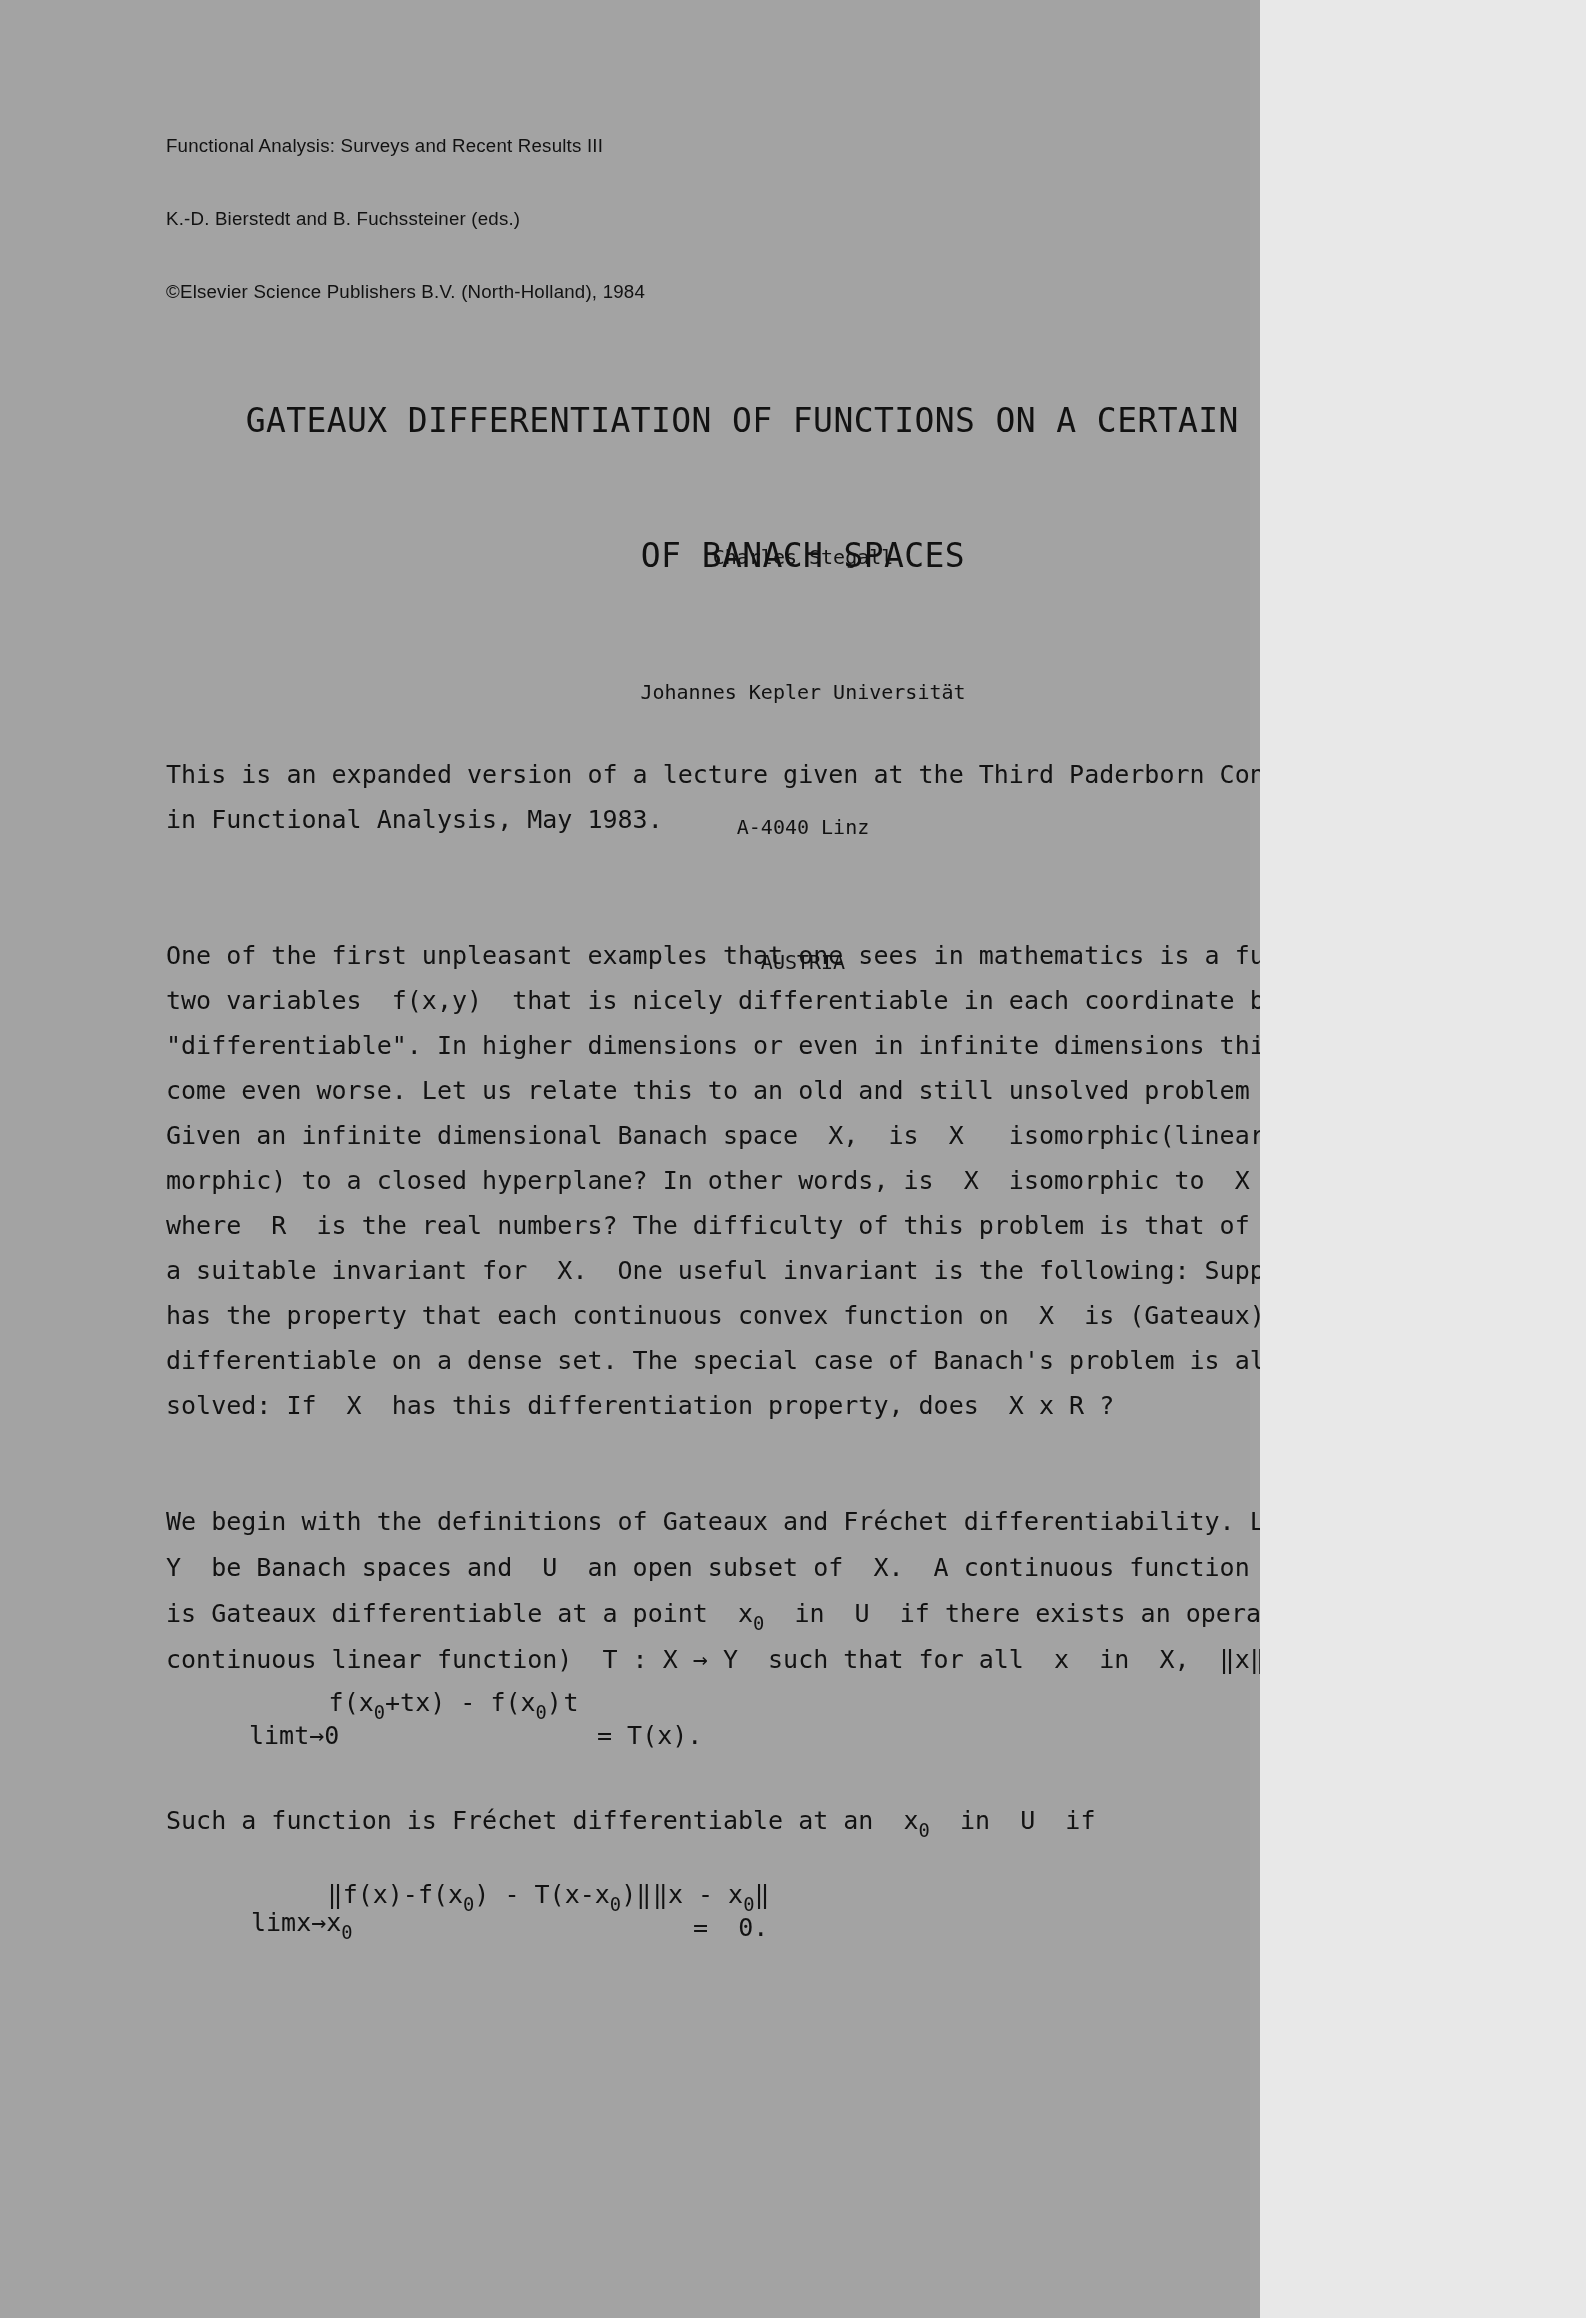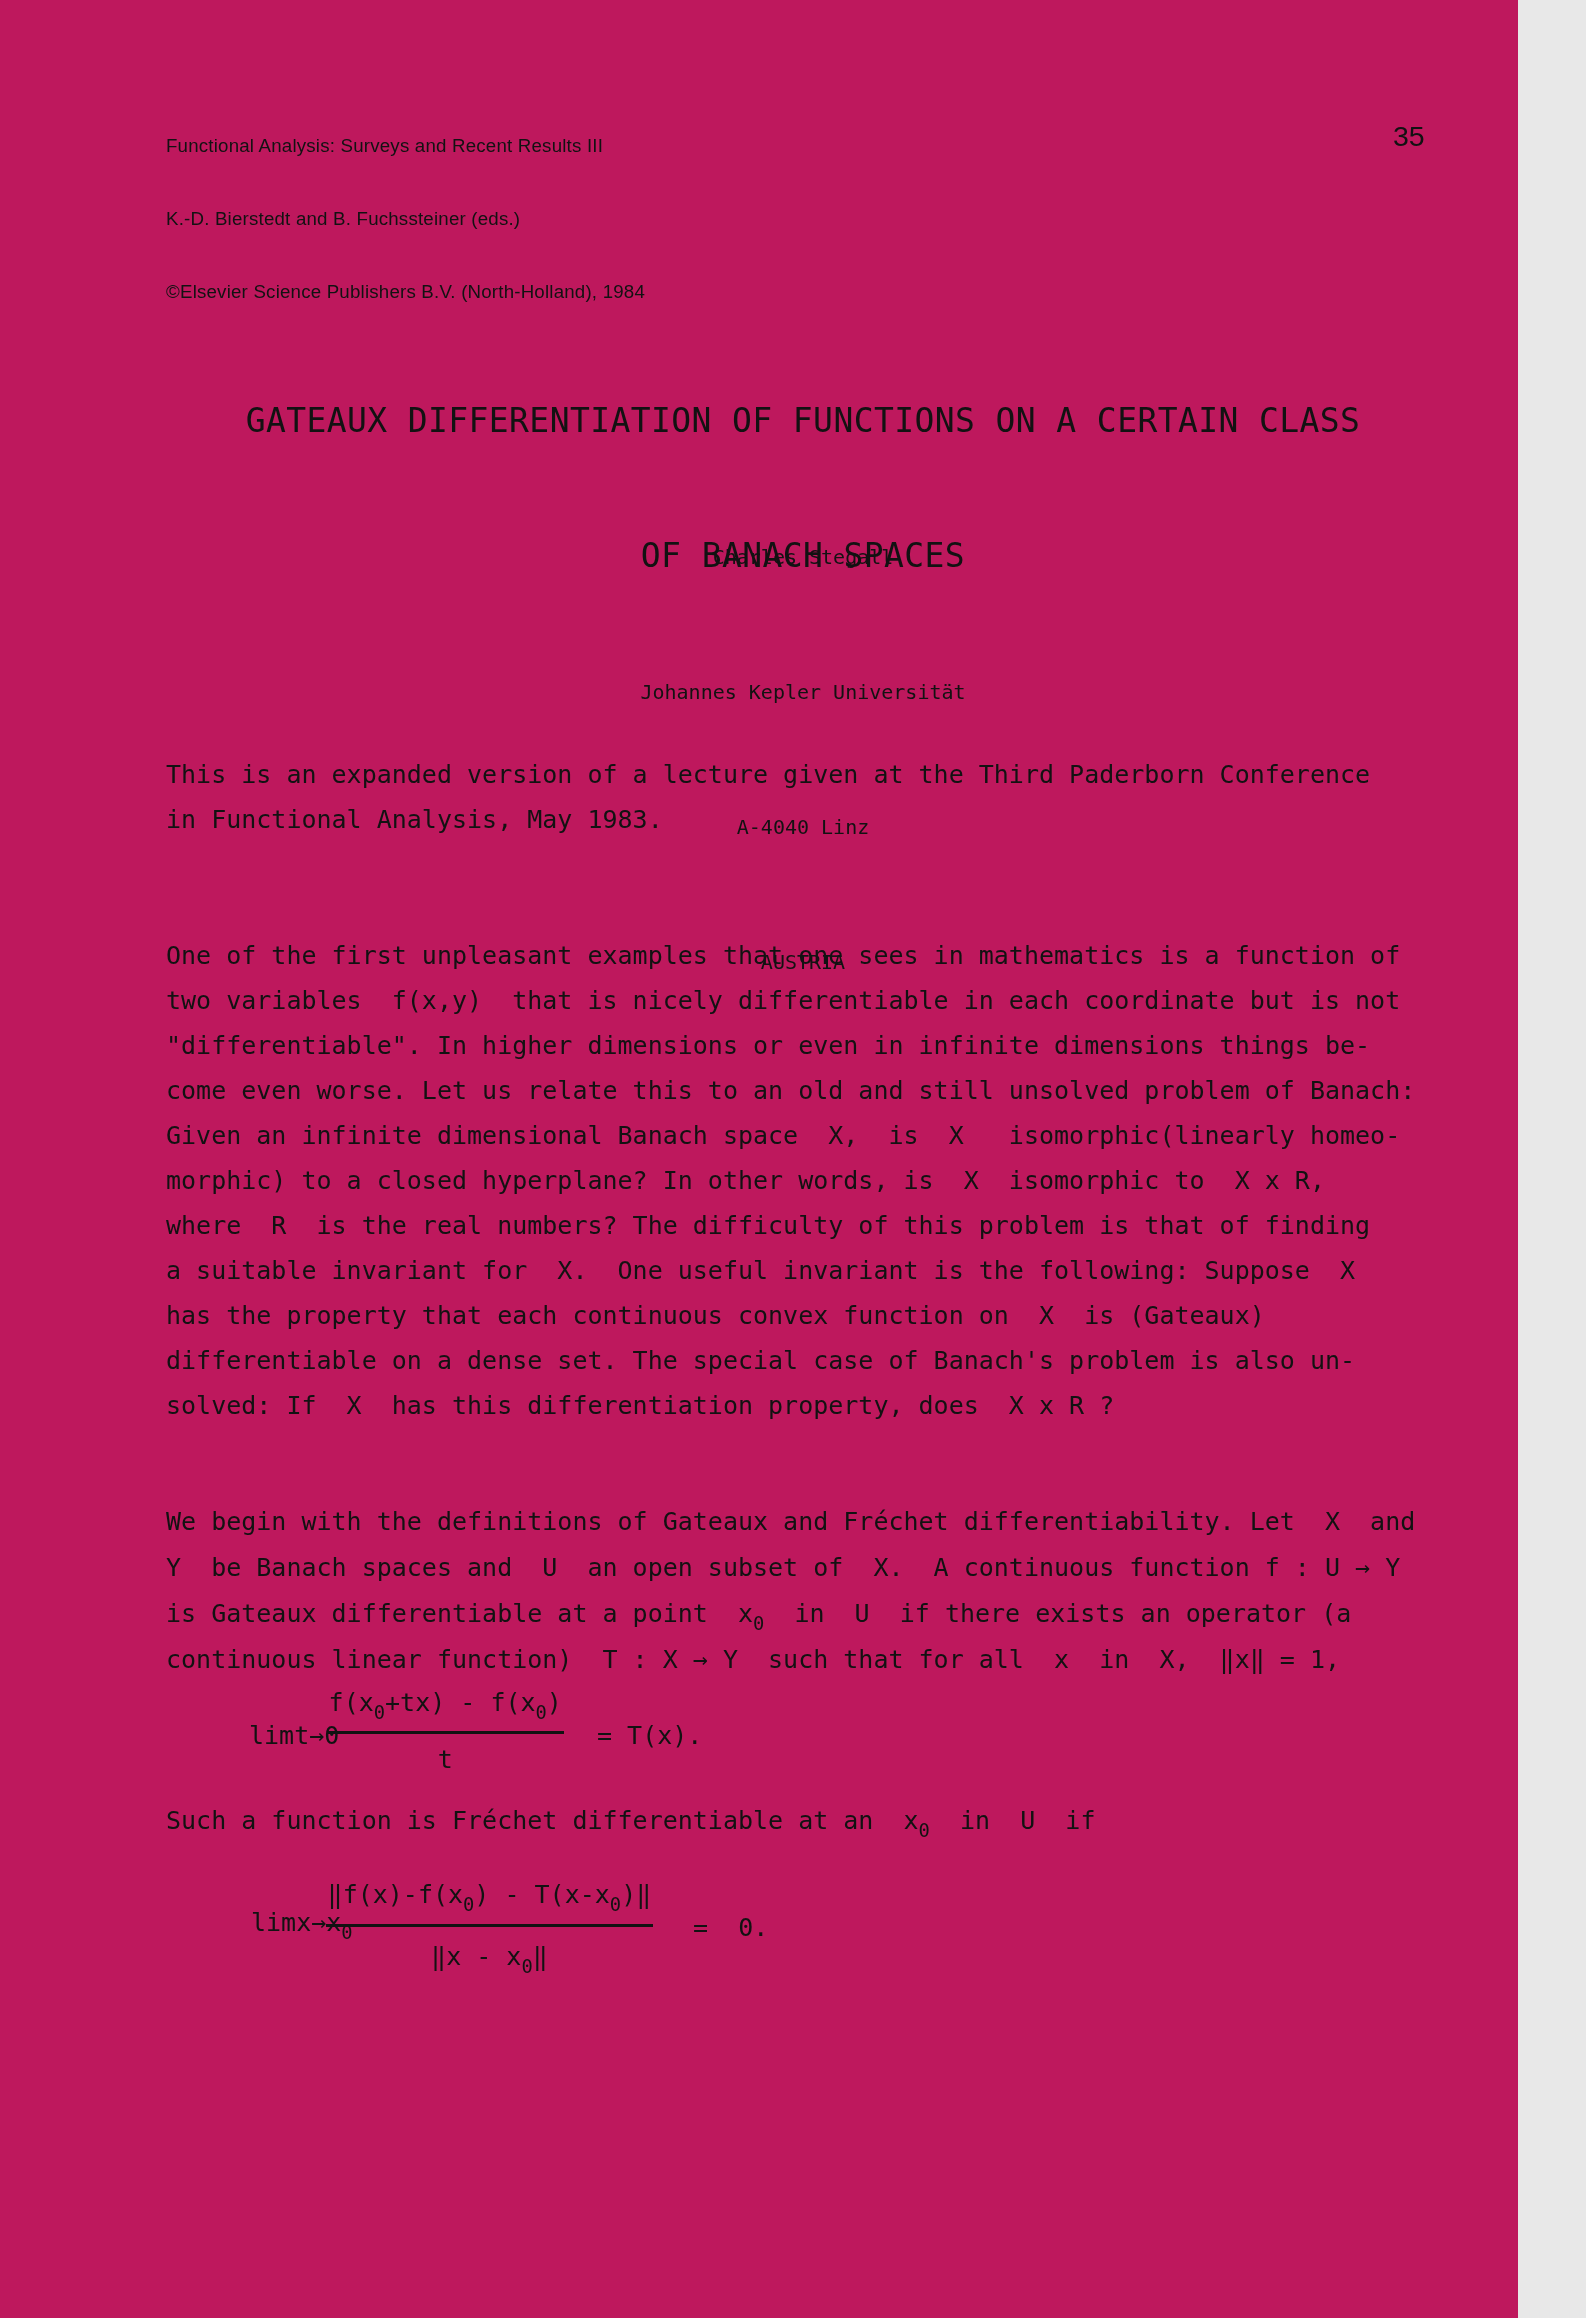--- a/index.html
+++ b/index.html
@@ -1,20 +1,20 @@
 <!DOCTYPE html>
 <html style="font-size:13px"><head>
 <meta charset="utf-8">
 <style>
   html,body{margin:0;padding:0;background:#e8e8e8;}
   .page{
     position:relative;
-    width:1518px;
+    width:1260px;
     height:2319px;
-    background:#be185d;
+    background:#a3a3a3;
     color:#121212;
     font-family:"DejaVu Sans Mono","DejaVu Sans",monospace;
     overflow:hidden;
   }
   .abs{position:absolute;}
   
   .header{
     left:166px; top:85px;
     font-family:"Liberation Sans",sans-serif;
     font-size:18.7px; line-height:24.4px;
@@ -59,21 +59,21 @@
   
   .math{
     font-size:25px;
     white-space:pre;
   }
   .lim-col{
     display:flex; flex-direction:row;
   }
   .lim-col .row{line-height:33px;}
   .frac{
-    display:inline-flex; flex-direction:column; align-items:center;
+    display:inline-flex; flex-direction:row; align-items:center;
   }
   .frac .num{line-height:57px; padding:0 1.6px;}
   .frac .den{line-height:52px;}
   .frac .bar{
     align-self:stretch; height:0;
     border-top:3.3px solid #121212;
   }
   .f1-lim{left:249px; top:1719px;}
   .f1-frac{left:327px; top:1674px;}
   .f1-rhs{left:597px; top:1719px; line-height:33px;}

